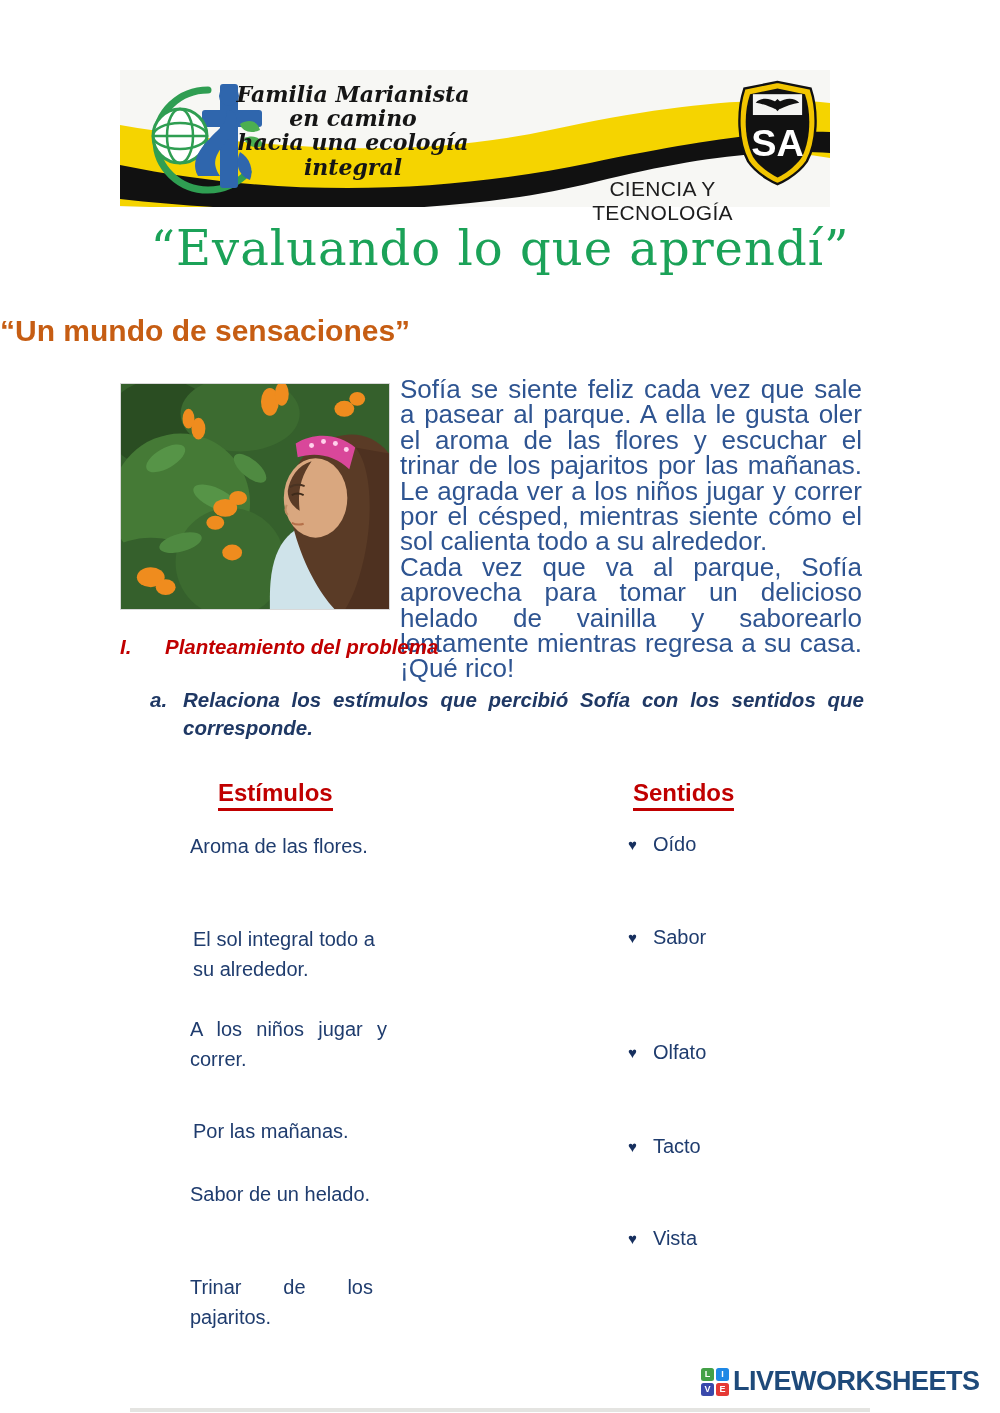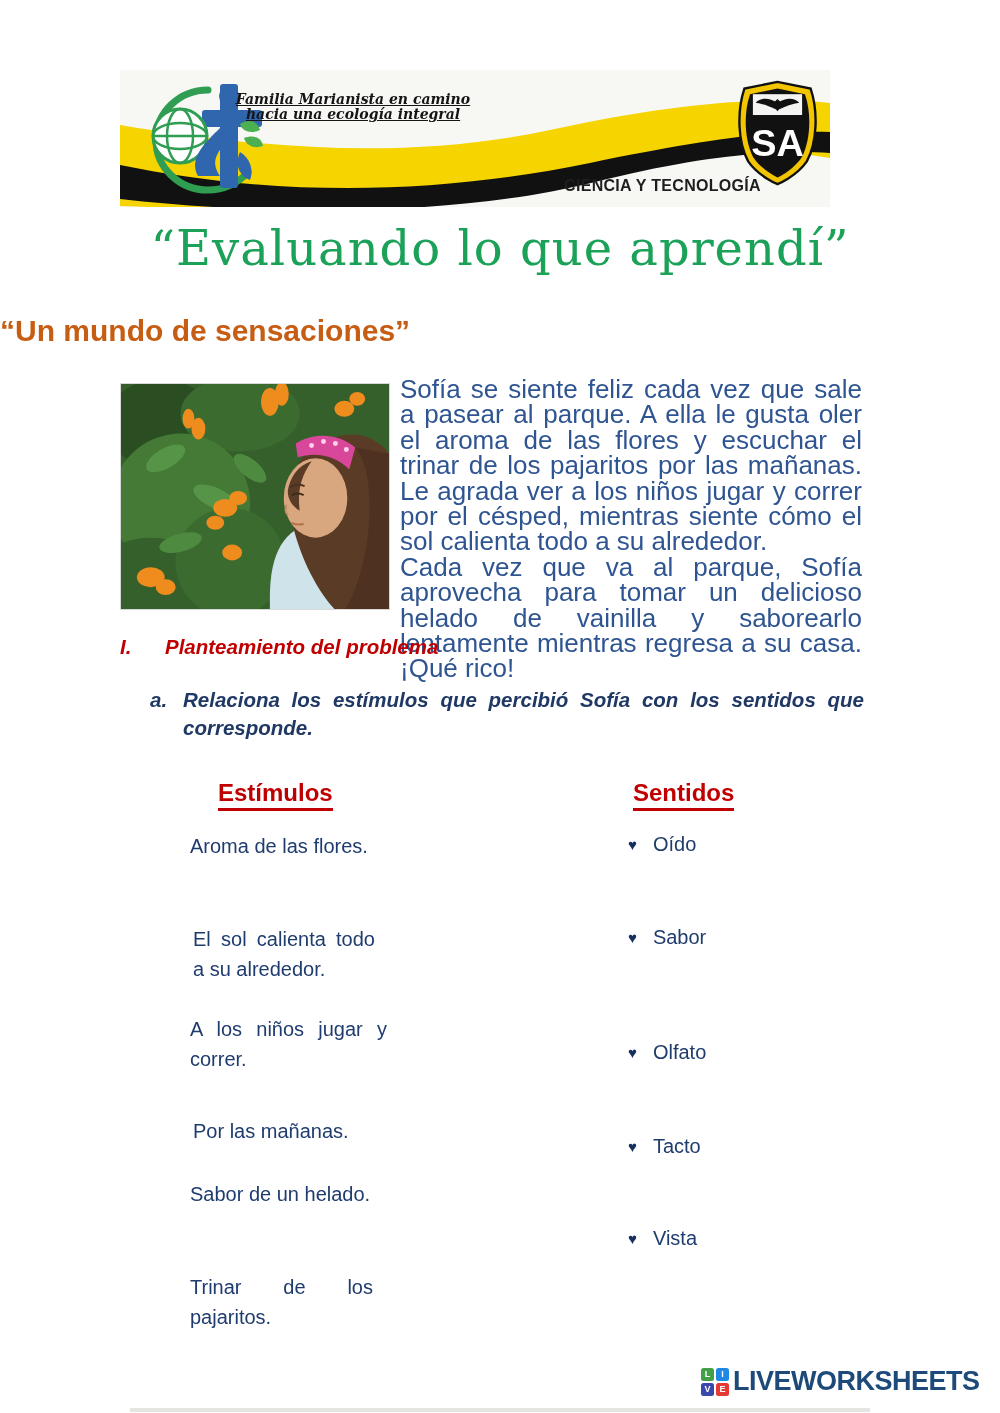--- a/index.html
+++ b/index.html
@@ -8,28 +8,28 @@
     position:relative; width:1000px; height:1413px; margin:0 auto;
     background:#ffffff; overflow:hidden;
     font-family:"Liberation Sans", sans-serif;
   }
 
   
   .banner { position:absolute; left:120px; top:70px; width:710px; height:137px; background:#f7f7f4; }
   .banner svg.waves { position:absolute; left:0; top:0; width:100%; height:100%; }
   .logo-left { position:absolute; left:8px; top:6px; width:160px; height:124px; }
   .org-text {
-    position:absolute; left:108px; top:22px; width:250px; text-align:center;
+    position:absolute; left:108px; top:12px; width:250px; text-align:center;
     font-family:"DejaVu Serif", serif; font-style:italic; font-weight:600;
-    font-size:14px; line-height:1.1; color:#151515;text-decoration:underline;
+    font-size:22px; line-height:1.1; color:#151515;
   }
   .shield { position:absolute; left:610px; top:10px; width:95px; height:106px; }
   .course {
     position:absolute; left:440px; top:107px; width:205px; text-align:center;
-    font-weight:bold; font-size:16px; letter-spacing:0.3px; color:#1e1e1e;
+    font-weight:normal; font-size:21px; letter-spacing:0.3px; color:#1e1e1e;
   }
 
   
   .title {
     position:absolute; left:0; top:220px; width:100%; text-align:center;
     font-family:"DejaVu Serif", serif; font-weight:400;
     font-size:48px; letter-spacing:1px; color:#1ba258;
   }
   .subtitle {
     position:absolute; left:0; top:314px; width:100%; text-align:left;
@@ -212,21 +212,21 @@
 
   <div class="item-a">
     <span class="letter">a.</span>
     <span class="txt">Relaciona los estímulos que percibió Sofía con los sentidos que corresponde.</span>
   </div>
 
   <div class="col-header left">Estímulos</div>
   <div class="col-header right">Sentidos</div>
 
   <div class="stim s0">Aroma de las flores.</div>
-  <div class="stim s1 justify">El sol calienta todo a su alrededor.</div>
+  <div class="stim s1 justify">El sol integral todo a su alrededor.</div>
   <div class="stim s2 justify">A los niños jugar y correr.</div>
   <div class="stim s3">Por las mañanas.</div>
   <div class="stim s4">Sabor de un helado.</div>
   <div class="stim s5 justify">Trinar de los pajaritos.</div>
 
   <div class="sense-row r0">
     <span class="heart">♥</span>
     <span>Oído</span>
   </div>
   <div class="sense-row r1">

